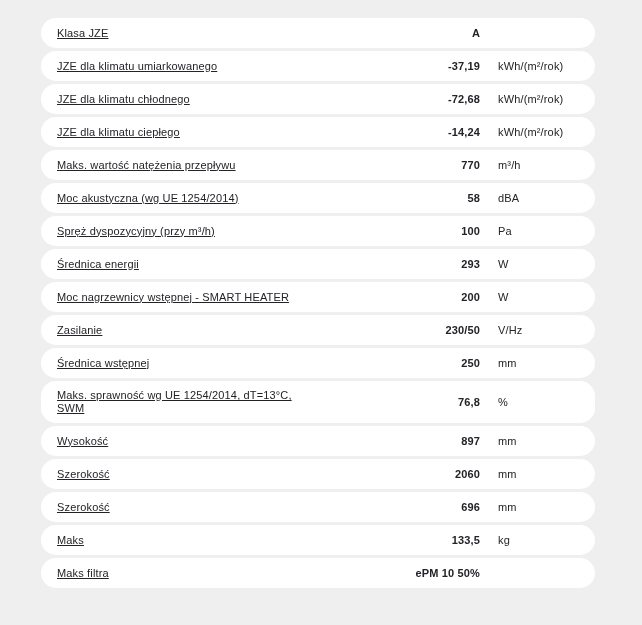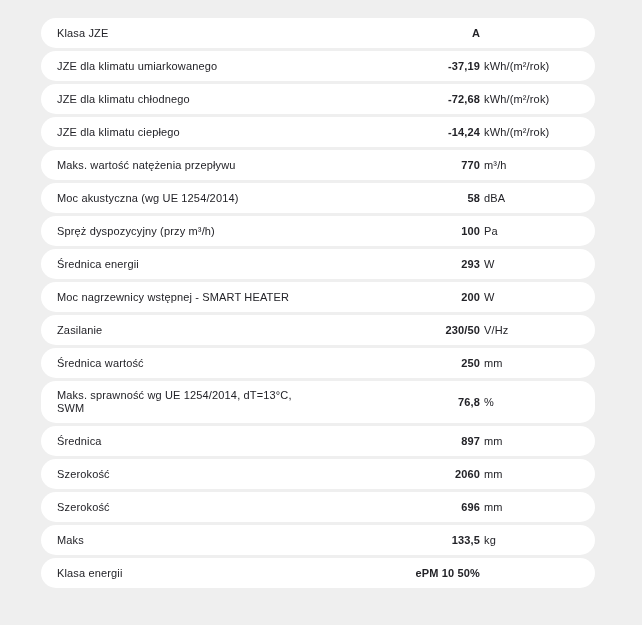--- a/index.html
+++ b/index.html
@@ -31,34 +31,35 @@
     box-sizing: border-box;
   }
   .label {
     flex: 1 1 auto;
     padding: 8px 0 8px 16px;
     font-size: 11px;
     line-height: 13px;
     letter-spacing: 0.15px;
     color: #232328;
     white-space: pre-line;
+    text-decoration: underline;
   }
   .value {
     flex: 0 0 90px;
     width: 90px;
     text-align: right;
     font-size: 11px;
     font-weight: 700;
     letter-spacing: 0.15px;
     color: #232328;
   }
   .unit {
     flex: 0 0 115px;
     width: 115px;
-    padding-left: 4px;
+    padding-left: 18px;
     text-align: left;
     font-size: 11px;
     letter-spacing: 0.15px;
     color: #232328;
     box-sizing: border-box;
   }
 </style>
 </head>
 <body>
 
@@ -107,48 +108,48 @@
     <div class="label">Moc nagrzewnicy wstępnej - SMART HEATER</div>
     <div class="value">200</div>
     <div class="unit">W</div>
   </div>
   <div class="row">
     <div class="label">Zasilanie</div>
     <div class="value">230/50</div>
     <div class="unit">V/Hz</div>
   </div>
   <div class="row">
-    <div class="label">Średnica wartość</div>
+    <div class="label">Średnica wstępnej</div>
     <div class="value">250</div>
     <div class="unit">mm</div>
   </div>
   <div class="row">
     <div class="label">Maks. sprawność wg UE 1254/2014, dT=13°C,
 SWM</div>
     <div class="value">76,8</div>
     <div class="unit">%</div>
   </div>
   <div class="row">
-    <div class="label">Średnica</div>
+    <div class="label">Wysokość</div>
     <div class="value">897</div>
     <div class="unit">mm</div>
   </div>
   <div class="row">
     <div class="label">Szerokość</div>
     <div class="value">2060</div>
     <div class="unit">mm</div>
   </div>
   <div class="row">
     <div class="label">Szerokość</div>
     <div class="value">696</div>
     <div class="unit">mm</div>
   </div>
   <div class="row">
     <div class="label">Maks</div>
     <div class="value">133,5</div>
     <div class="unit">kg</div>
   </div>
   <div class="row">
-    <div class="label">Klasa energii</div>
+    <div class="label">Maks filtra</div>
     <div class="value">ePM 10 50%</div>
     <div class="unit"></div>
   </div>
 </div>
 
 </body></html>

